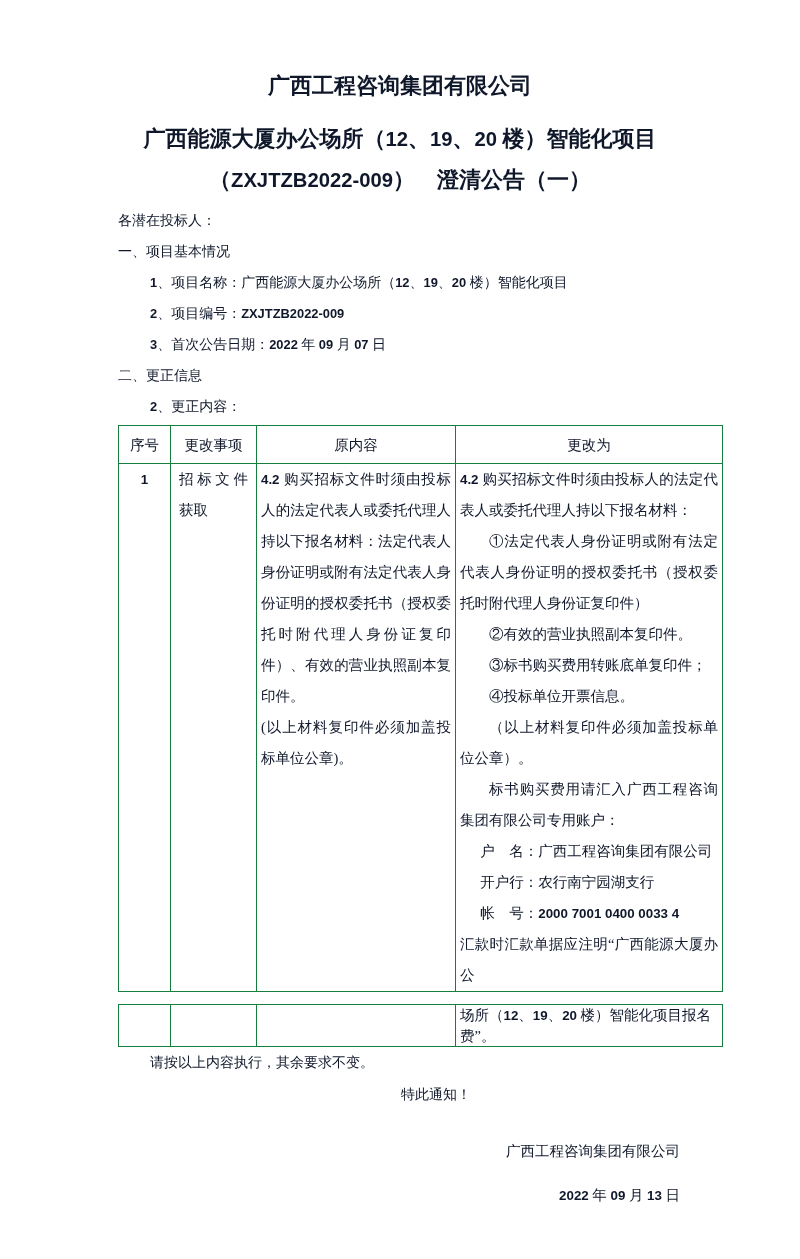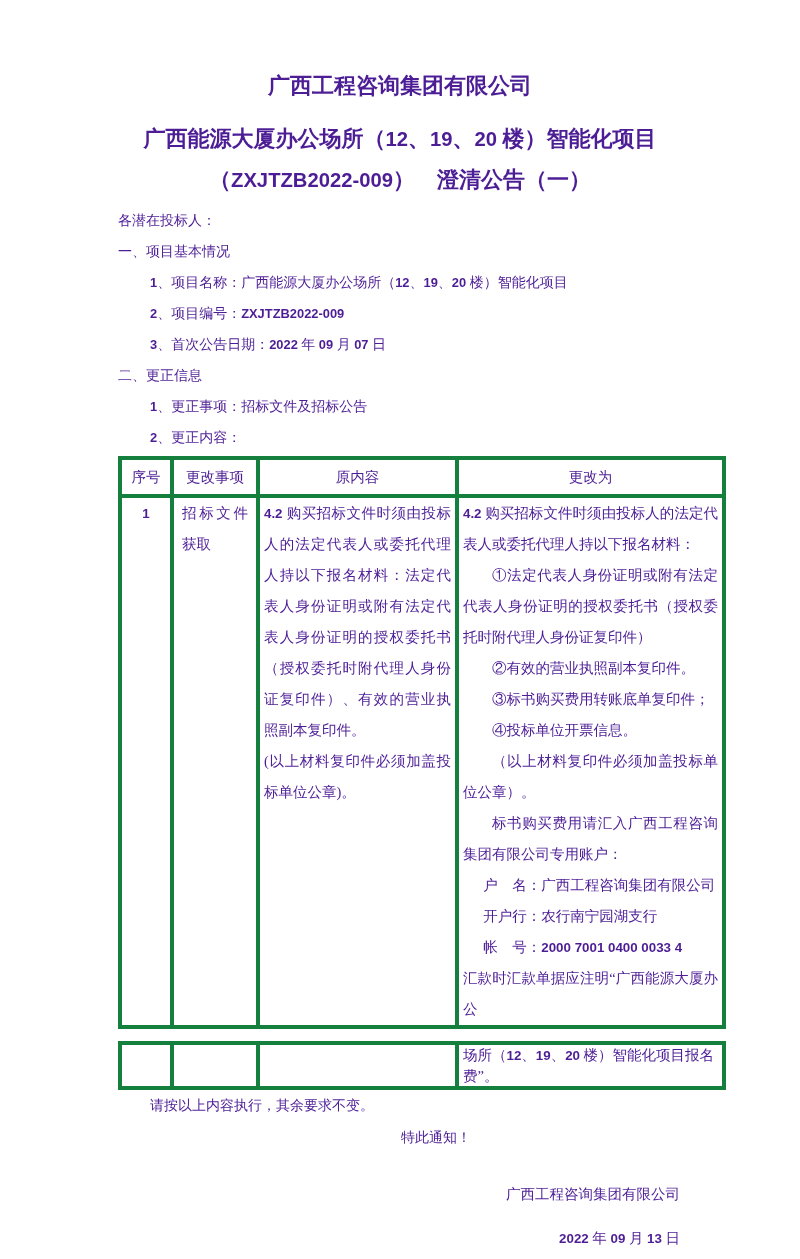--- a/index.html
+++ b/index.html
@@ -1,34 +1,34 @@
 <!DOCTYPE html>
 <html><head>
 <meta charset="utf-8">
 <style>
   * { margin:0; padding:0; box-sizing:border-box; }
   html,body { background:#ffffff; }
   .page {
     position:relative; width:800px; height:1259px; margin:0 auto;
-    background:#ffffff; color:#4c1d95;
+    background:#ffffff; color:#0f172a;
     font-family:"Liberation Serif","DejaVu Serif",serif;
     overflow:hidden;
   }
   .title { text-align:center; font-weight:bold; font-size:22px; line-height:28px; }
   .t1 { padding-top:72px; }
   .t2 { margin-top:25px; }
   .t3 { margin-top:13px; }
   .content { margin:0 78px 0 118px; }
   .bline { font-size:14px; line-height:20px; margin-top:11px; }
   .salutation { margin-top:17px; }
   .indent1 { padding-left:32px; }
   table { border-collapse:collapse; table-layout:fixed; width:604px; }
   .t-main { margin-top:8px; }
   .t-cont { margin-top:12px; }
-  th, td { border:4px solid #15803d; font-size:14.5px; font-weight:normal; vertical-align:top; overflow:hidden; }
+  th, td { border:1px solid #15803d; font-size:14.5px; font-weight:normal; vertical-align:top; overflow:hidden; }
   thead th { height:38px; text-align:center; vertical-align:middle; line-height:18px; }
   tr.main-row { height:503px; }
   td.c-no   { text-align:center; line-height:31px; }
   td.c-item { padding:0 8px; line-height:31px; text-align:justify; }
   td.c-orig { padding:0 4px; line-height:31px; text-align:justify; }
   td.c-chg  { padding:0 4px; line-height:31px; text-align:justify; }
   .cp { margin:0; }
   .ind  { text-indent:2em; }
   .acct { text-indent:1.4em; }
   tr.cont-row { height:34px; }
@@ -53,21 +53,20 @@
   <div class="content">
 
     <div class="bline salutation">各潜在投标人：</div>
 
     <div class="bline">一、项目基本情况</div>
     <div class="bline indent1"><span class="lat">1</span>、项目名称：广西能源大厦办公场所（<span class="lat">12</span>、<span class="lat">19</span>、<span class="lat">20</span> 楼）智能化项目</div>
     <div class="bline indent1"><span class="lat">2</span>、项目编号：<span class="lat">ZXJTZB2022-009</span></div>
     <div class="bline indent1"><span class="lat">3</span>、首次公告日期：<span class="lat">2022</span> 年 <span class="lat">09</span> 月 <span class="lat">07</span> 日</div>
 
     <div class="bline">二、更正信息</div>
-    <div class="bline indent1"><span class="lat">1</span>、更正事项：招标文件及招标公告</div>
     <div class="bline indent1"><span class="lat">2</span>、更正内容：</div>
 
     <table class="t-main">
       <colgroup>
         <col style="width:52px">
           <col style="width:86px">
           <col style="width:199px">
           <col style="width:267px">
       </colgroup>
       <thead>

